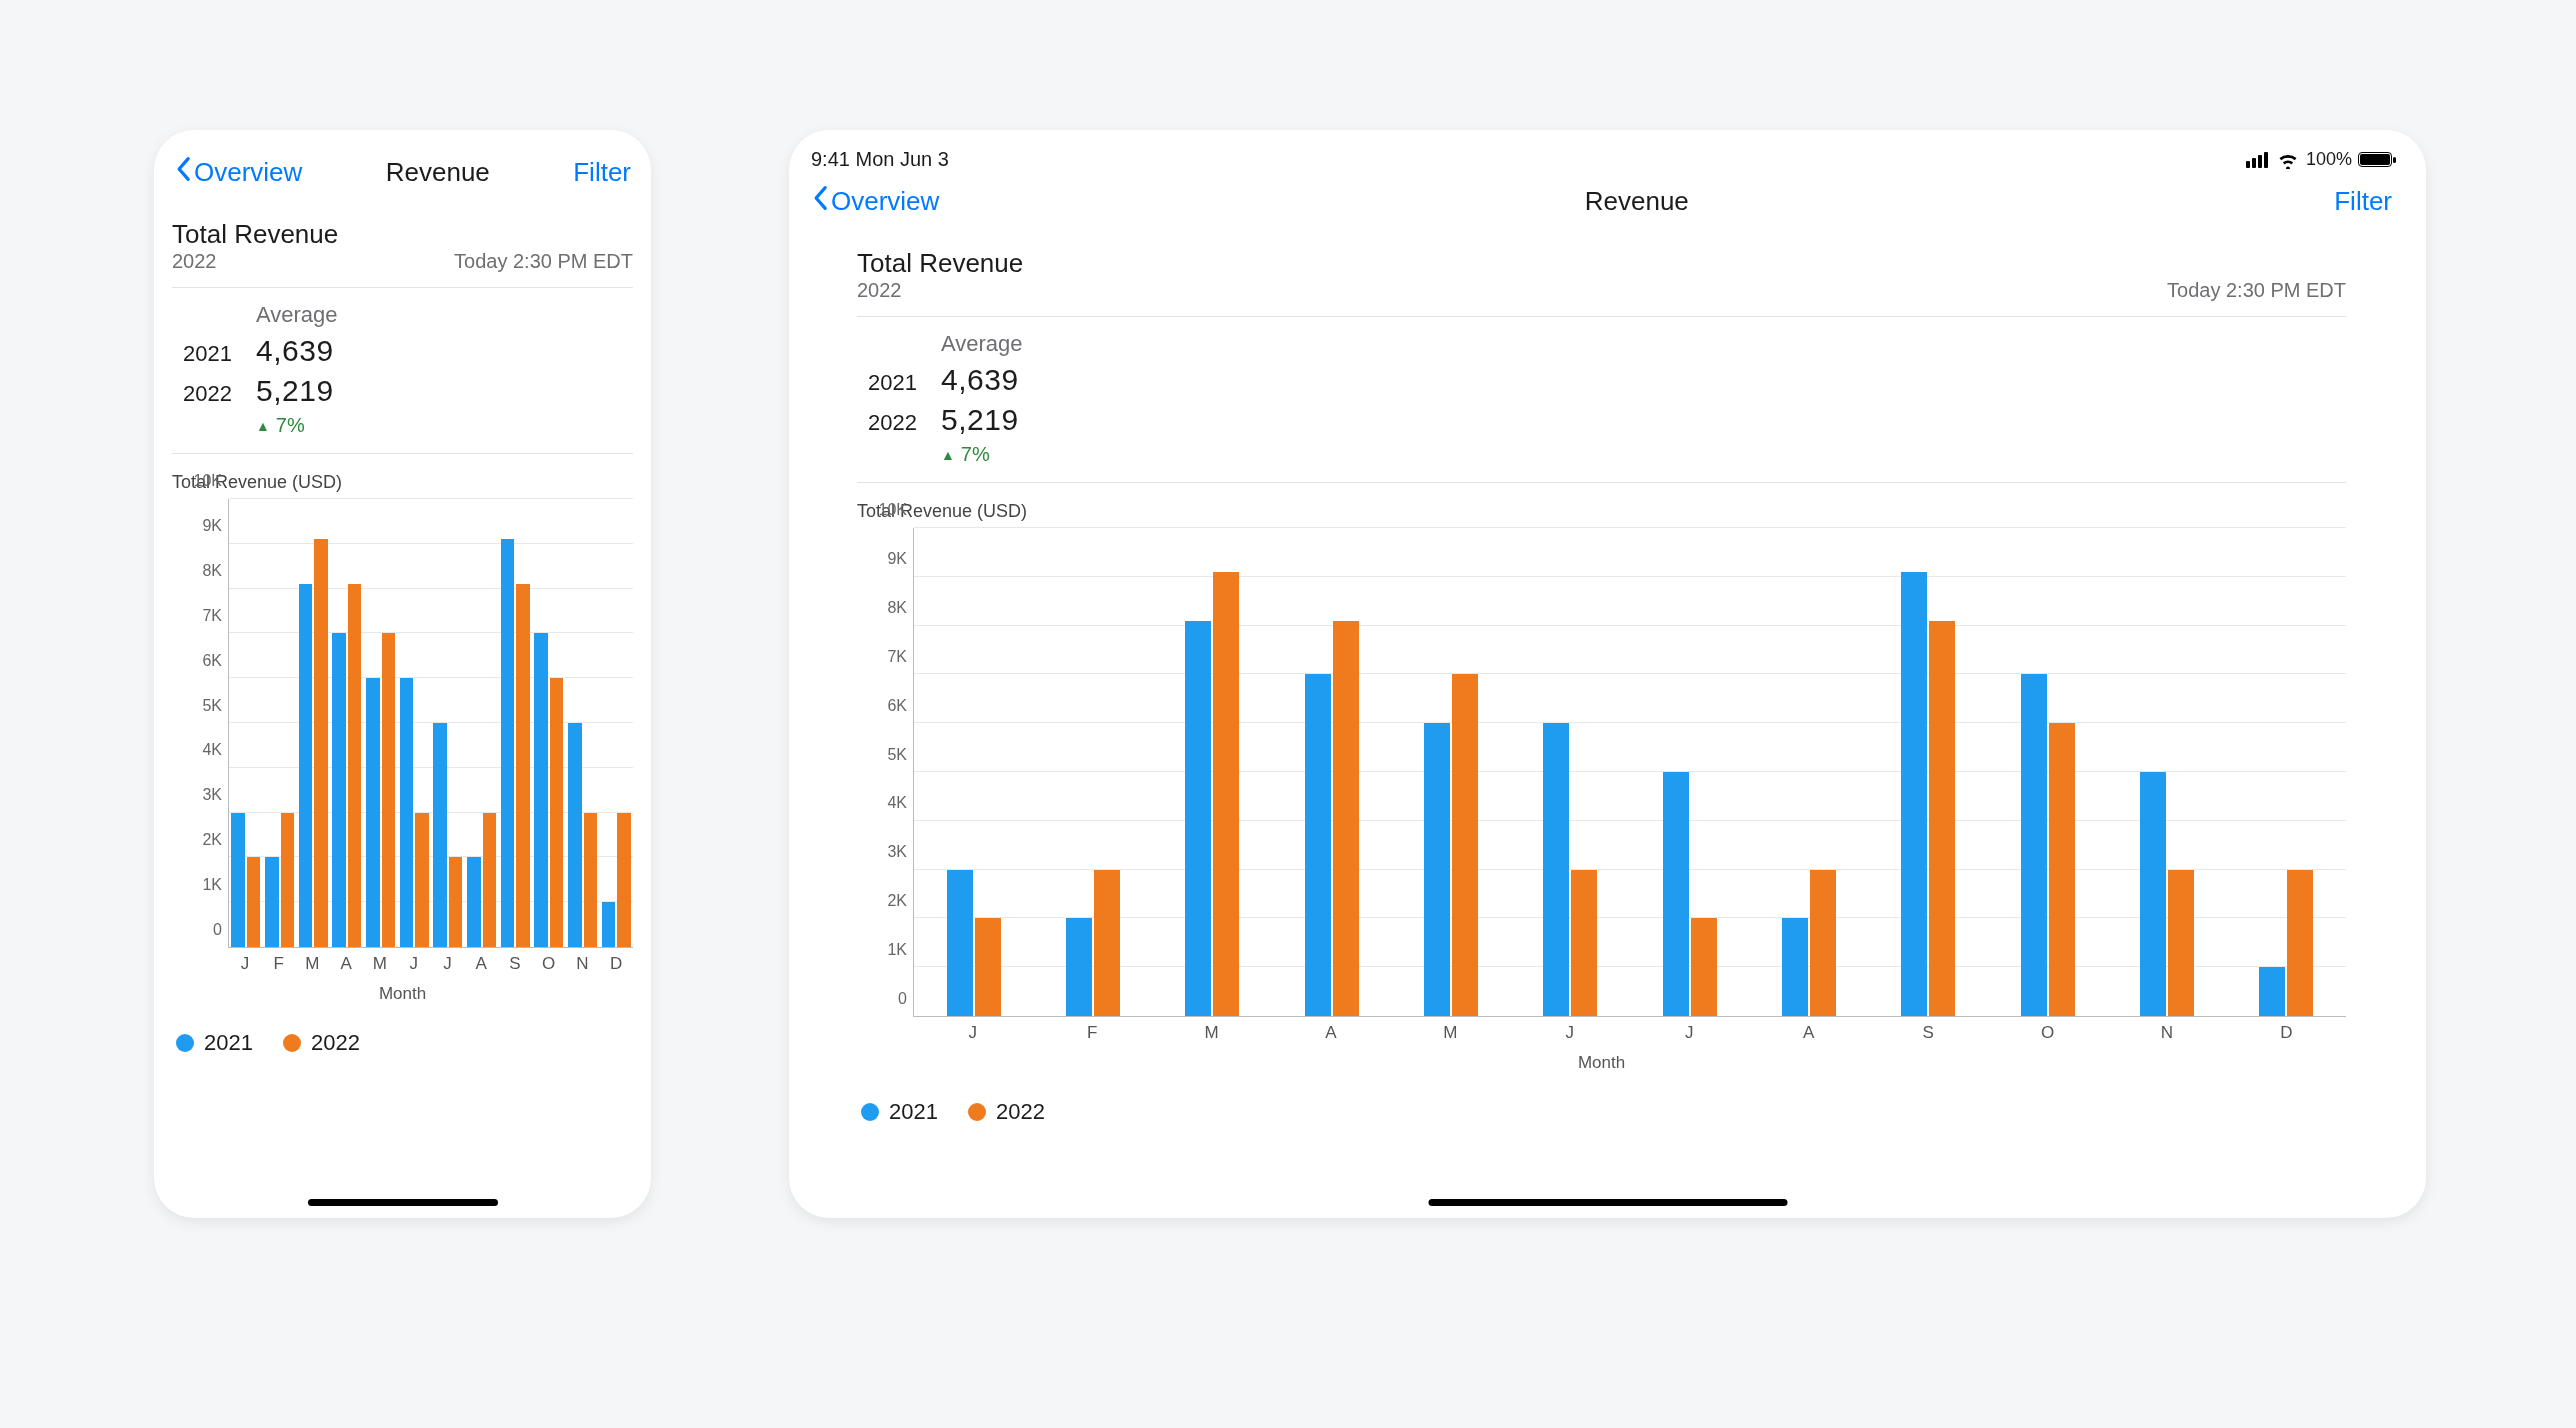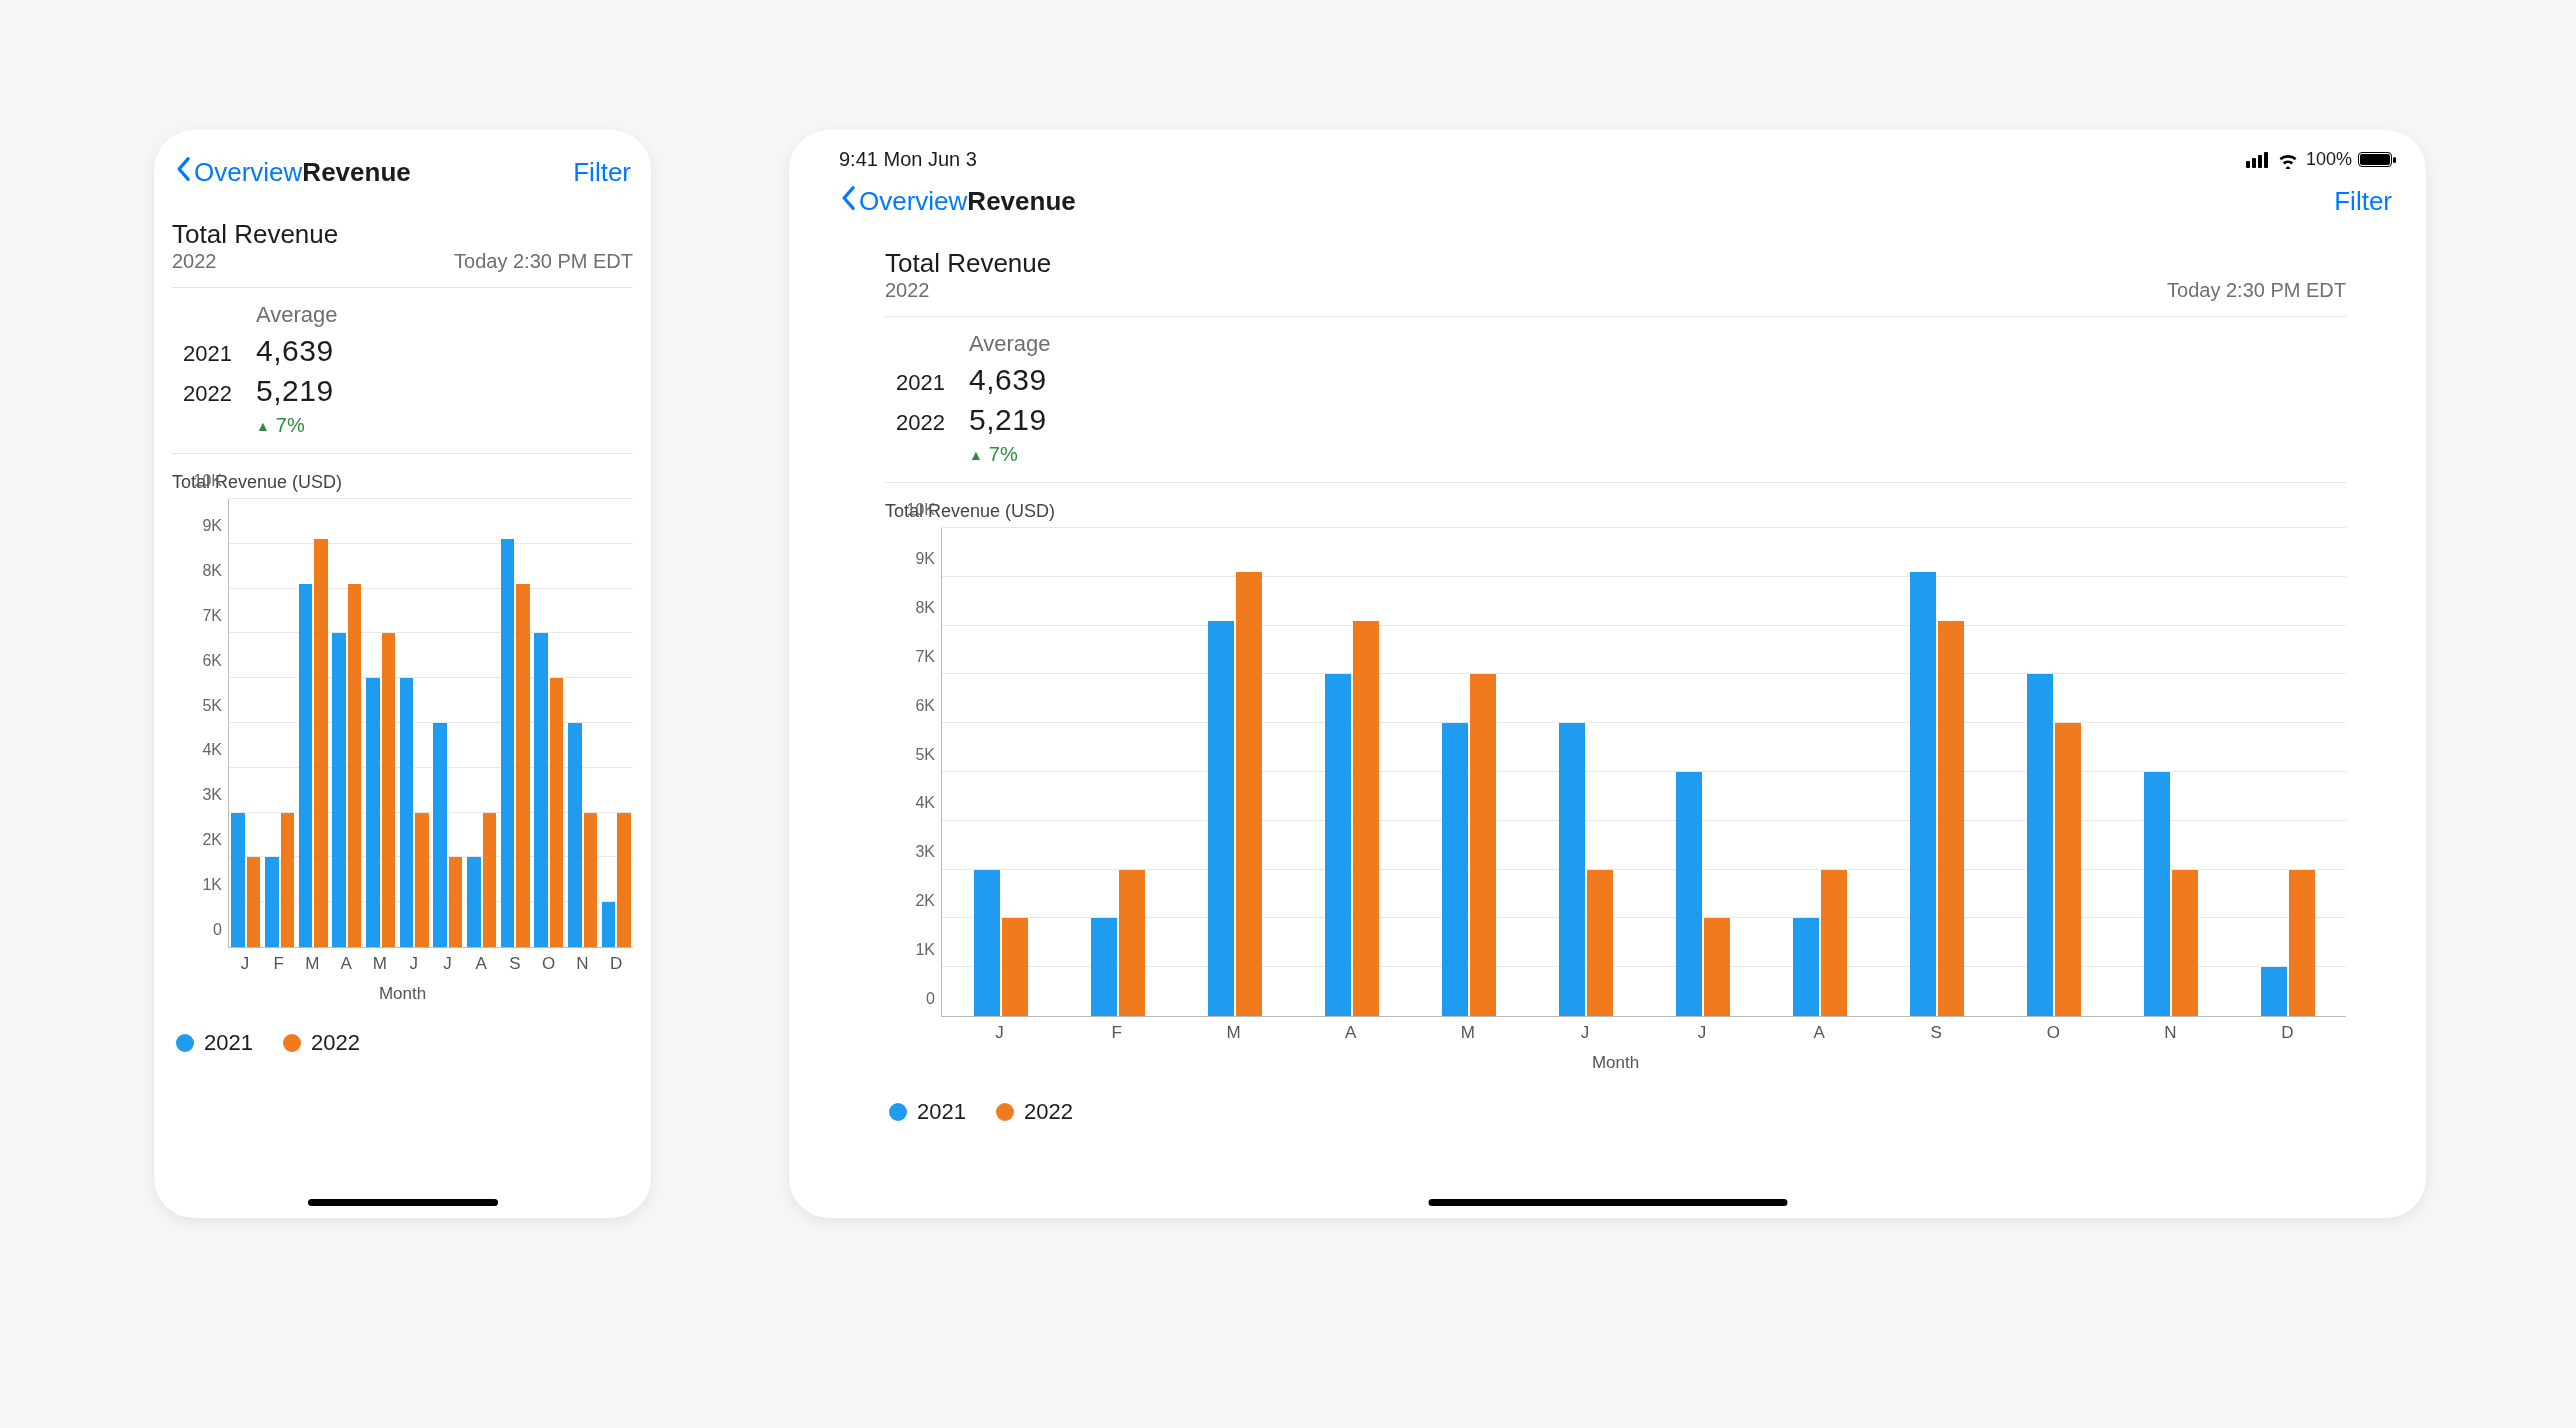--- a/index.html
+++ b/index.html
@@ -22,21 +22,21 @@
     top: 130px;
     width: 497px;
     height: 1088px;
     padding: 20px 14px 30px 14px;
   }
   .tablet {
     left: 789px;
     top: 130px;
     width: 1637px;
     height: 1088px;
-    padding: 14px 28px 30px 44px;
+    padding: 14px 28px 30px 16px;
   }
   .statusbar {
     display: flex;
     align-items: center;
     font-size: 22px;
     font-weight: 600;
     padding: 6px 14px 12px 14px;
   }
   .tablet .statusbar { font-size: 20px; font-weight: 500; padding: 4px 6px 8px 6px;}
   .sb-left { flex: 1; text-align: left; }
@@ -47,21 +47,21 @@
   .sig-icon span:nth-child(3){height:13px}.sig-icon span:nth-child(4){height:16px}
   .wifi-icon svg { width:24px; height:18px; }
   .batt-icon { width:34px; height:15px; border:1.5px solid #000; border-radius:4px; position:relative;}
   .batt-icon::after{content:"";position:absolute;right:-5px;top:4px;width:3px;height:6px;background:#000;border-radius:2px;}
   .batt-fill{position:absolute;left:1px;top:1px;bottom:1px;background:#000;border-radius:2px;}
   .navbar {
     display:flex; align-items:center; padding: 6px 6px 16px 6px;
   }
   .nav-back { color:#007aff; font-size:26px; display:flex; align-items:center; gap:2px; cursor:pointer;}
   .tablet .nav-back { font-size: 26px; }
-  .nav-title { flex:1; font-weight:700; font-size:26px;}
+  .nav-title { flex:1; text-align:center; font-weight:400; font-size:26px;}
   .nav-action { color:#007aff; font-size:26px; cursor:pointer;}
   .content { padding: 0 4px; }
   .tablet .content { padding: 0 52px; }
   .section-title { font-size: 26px; font-weight:500; padding-top: 14px;}
   .sub-row { display:flex; justify-content:space-between; align-items:flex-end; padding-bottom:14px; border-bottom:1px solid #e3e3e6; margin-bottom: 14px;}
   .sub-left { color:#6e6e73; font-size:20px;}
   .sub-right { color:#6e6e73; font-size:20px;}
   .avg-block { display:flex; flex-direction:column; gap:4px; padding-bottom:16px; border-bottom:1px solid #e3e3e6; margin-bottom:18px;}
   .avg-head { color:#6e6e73; font-size:22px; }
   .avg-year { font-size:22px; color:#1c1c1e; width:60px; text-align:right;}

